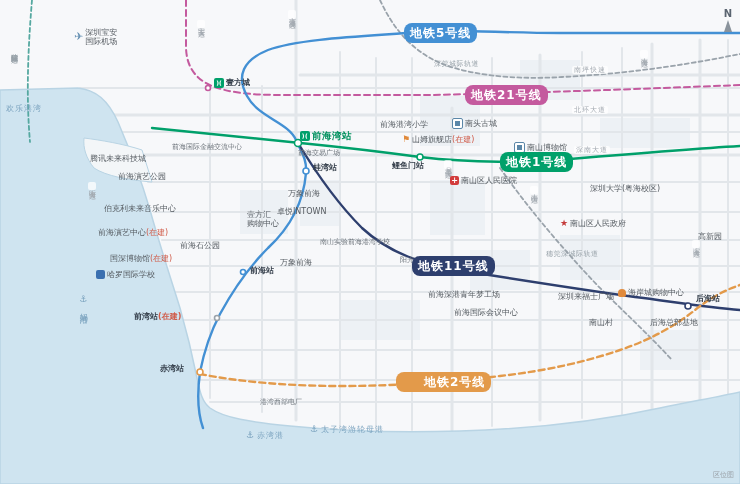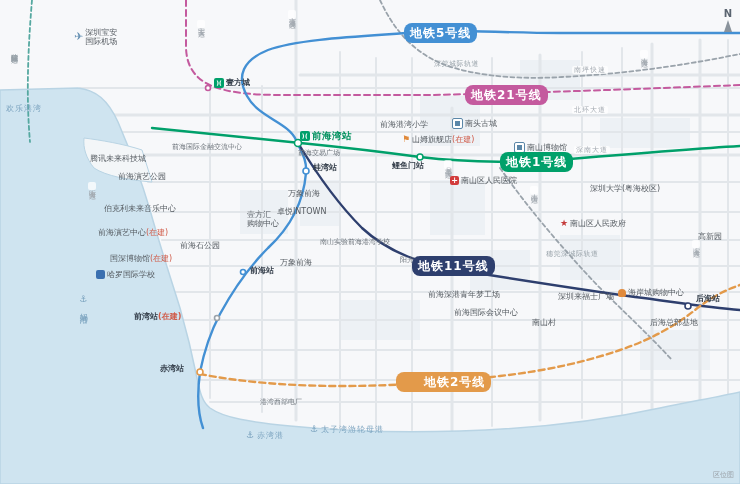--- a/index.html
+++ b/index.html
@@ -378,21 +378,21 @@
     <div class="lb poi" style="left: 454px; top: 308px;">
       <span class="tx">
         <span>前海国际会议中心</span>
       </span>
     </div>
     <div class="lb poi" style="left: 558px; top: 292px;">
       <span class="tx">
         <span>深圳来福士广场</span>
       </span>
     </div>
-    <div class="lb poi" style="left: 532px; top: 318px;">
+    <div class="lb poi" style="left: 582px; top: 318px; padding-left: 7px;">
       <span class="tx">
         <span>南山村</span>
       </span>
     </div>
     <div class="lb poi" style="left: 618px; top: 288px;">
       <span class="ic ic-bag"></span>
       <span class="tx">
         <span>海岸城购物中心</span>
       </span>
     </div>

